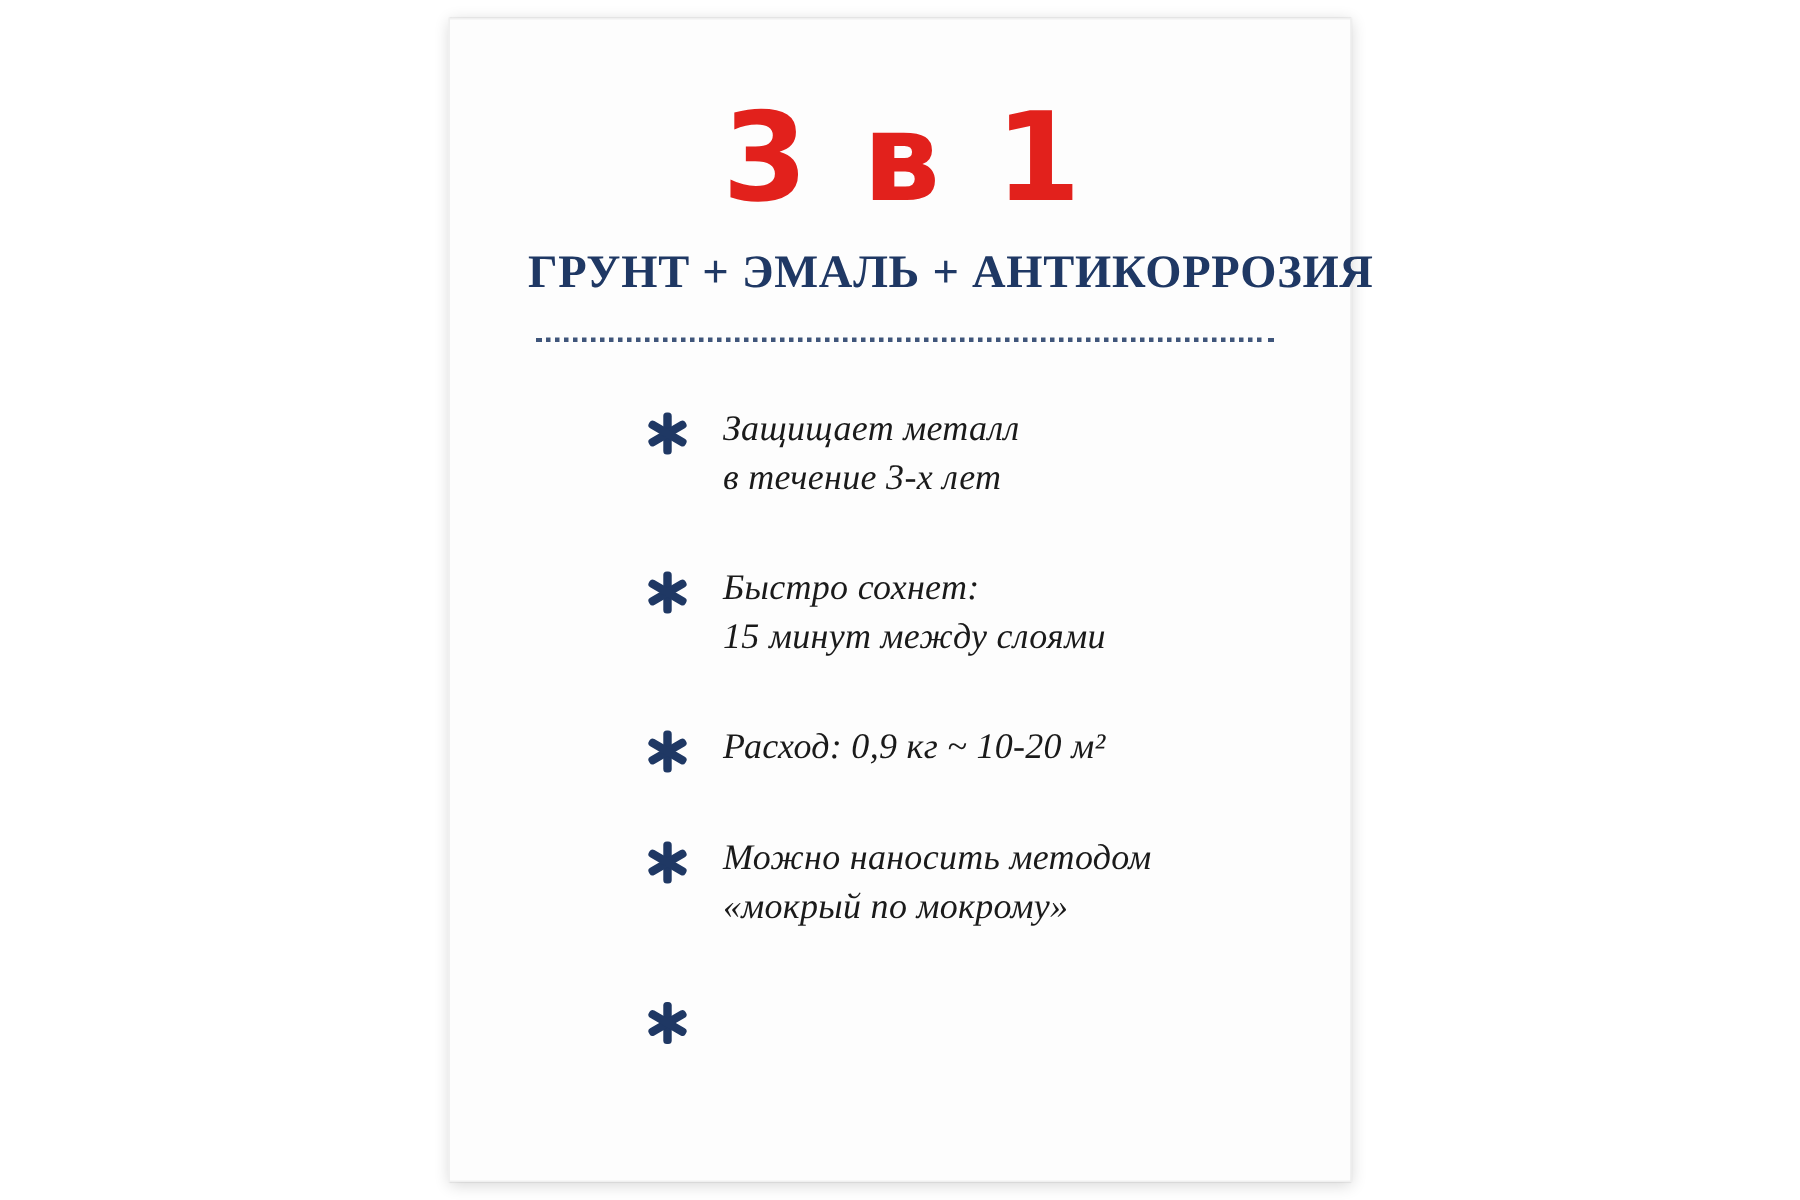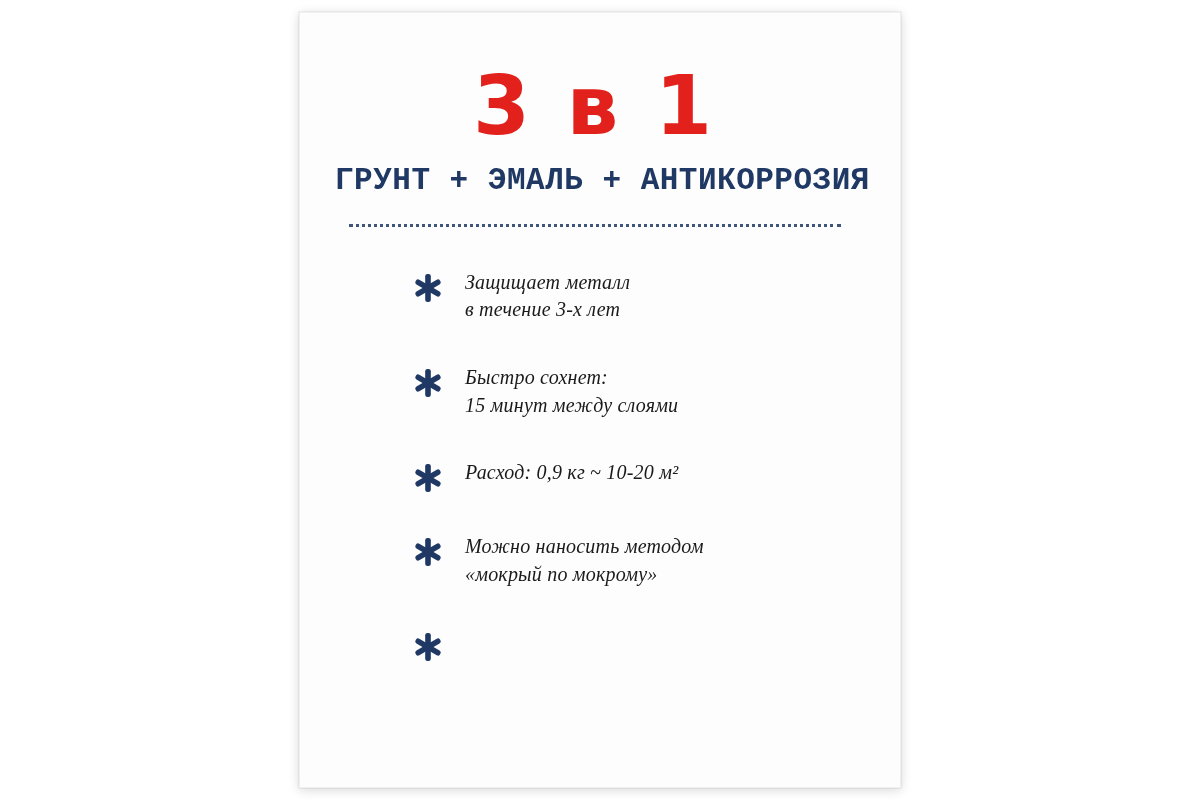--- a/index.html
+++ b/index.html
@@ -31,42 +31,42 @@
     border: 1px solid #f0f0f0;
     box-sizing: border-box;
   }
 
   .card-inner {
     position: absolute;
     left: 0;
     top: 0;
     right: 0;
     bottom: 0;
-    padding: 48px 46px 40px 35px;
+    padding: 48px 46px 40px 52px;
     box-sizing: border-box;
   }
 
   
   .headline {
     text-align: center;
     color: #e2211c;
     font-family: "DejaVu Sans", sans-serif;
     font-weight: bold;
     font-size: 82px;
     line-height: 0.95;
     letter-spacing: 4px;
     margin: 6px 0 0 0;
     white-space: pre;
   }
 
   
   .subtitle {
     text-align: center;
     color: #1f3864;
-    font-family: Liberation Mono, monospace;
+    font-family: Liberation Serif, serif;
     font-weight: bold;
     font-size: 31px;
     letter-spacing: 0.5px;
     margin: 18px 0 0 0;
     white-space: nowrap;
   }
 
   
   .divider {
     margin: 20px auto 0 auto;
@@ -106,21 +106,21 @@
   .bullet svg {
     display: block;
     width: 30px;
     height: 30px;
   }
 
   .feature-text {
     color: #1a1a1a;
     font-family: "Liberation Serif", serif;
     font-style: italic;
-    font-size: 20px;
+    font-size: 24px;
     line-height: 1.38;
     white-space: pre-line;
     letter-spacing: 0.2px;
   }
 </style>
 </head>
 <body>
 
 <div class="canvas">
 

